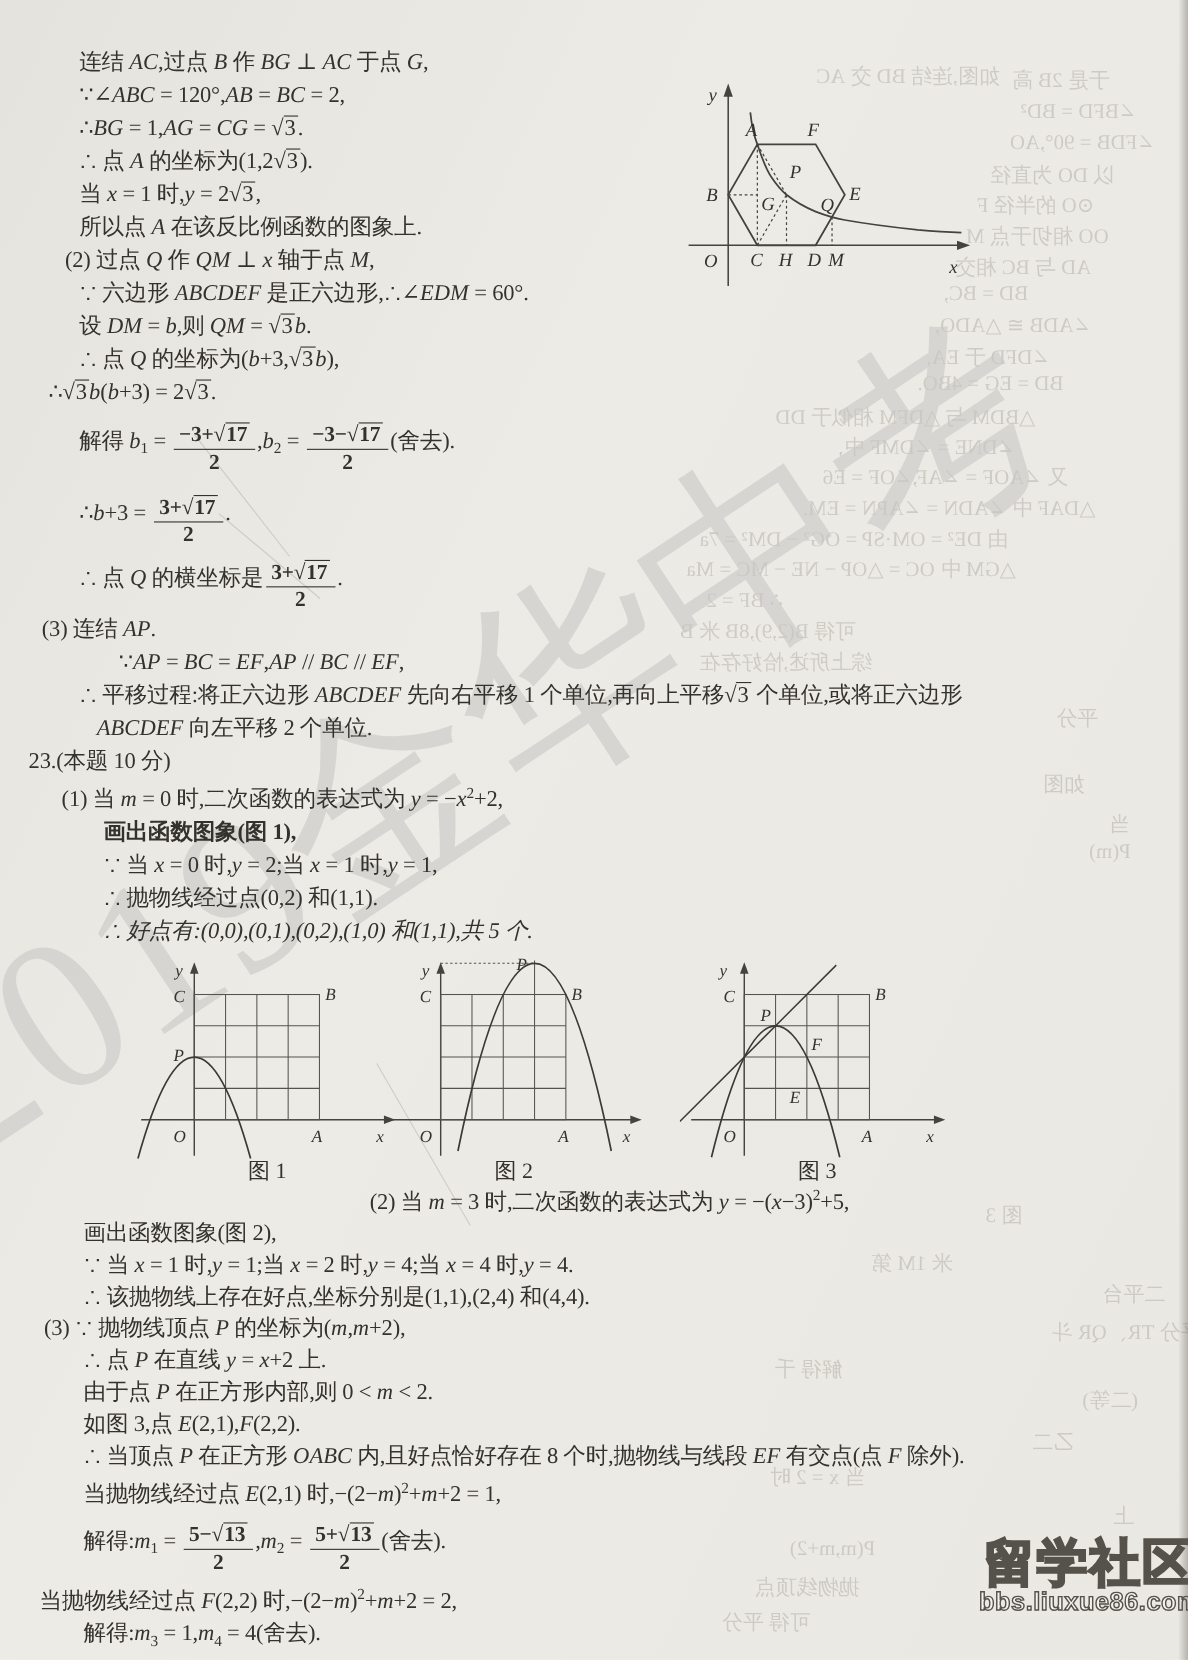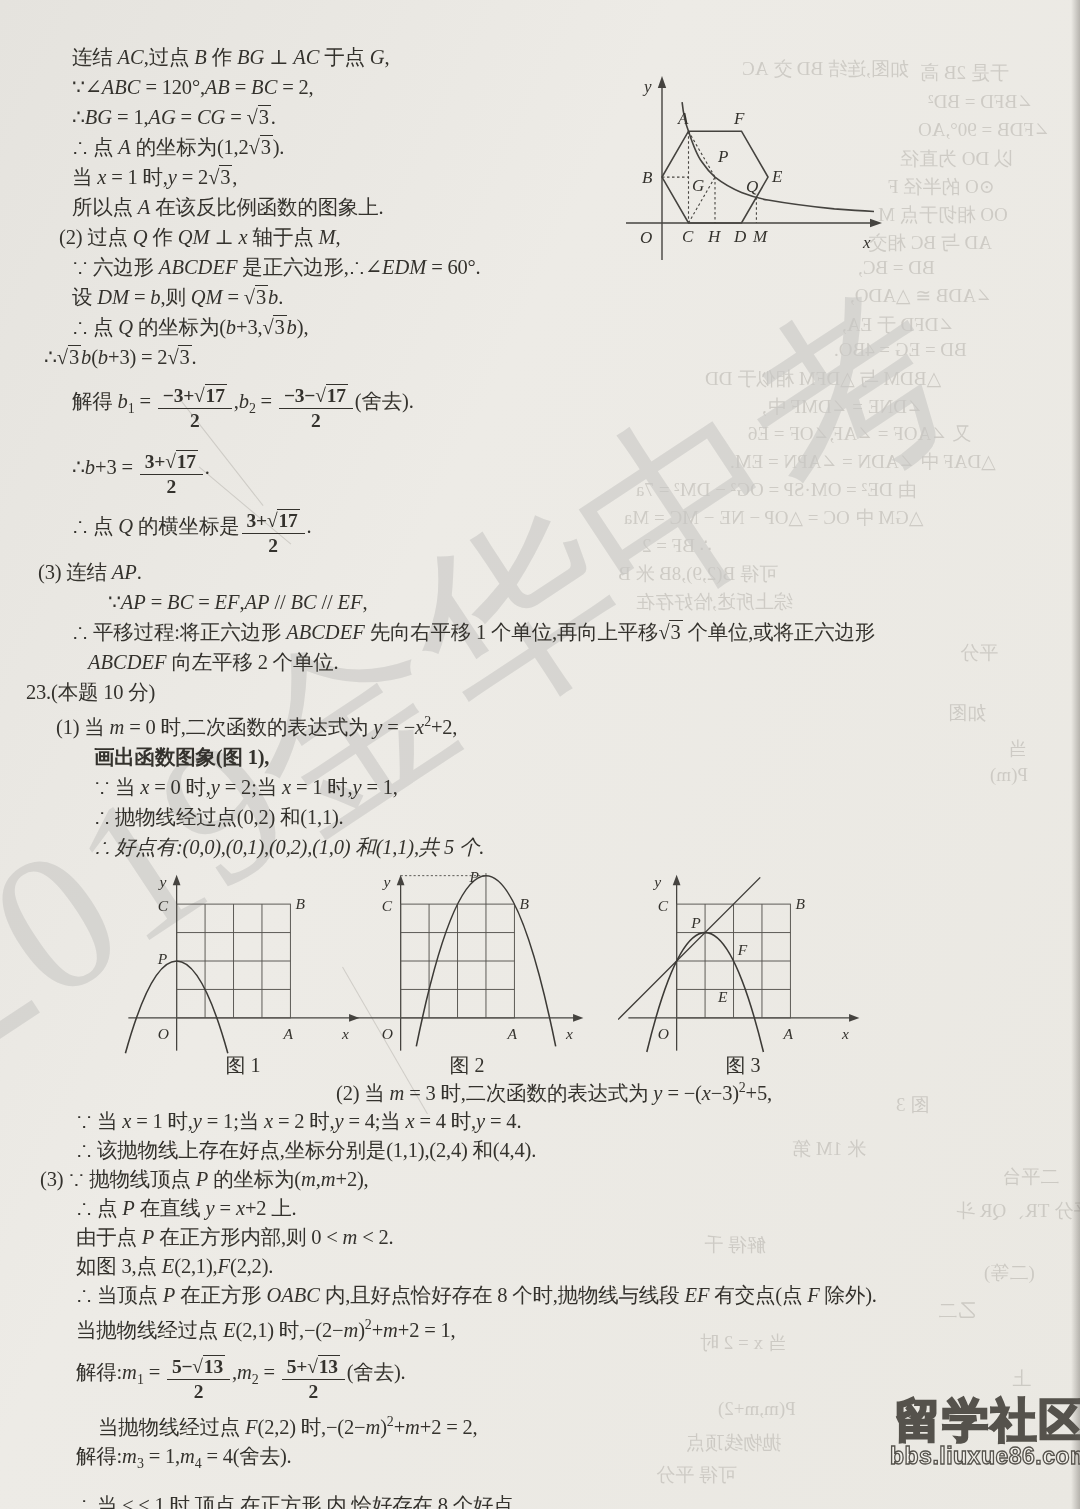--- a/index.html
+++ b/index.html
@@ -252,30 +252,31 @@
           <text x="139" y="103">F</text>
           <text x="116" y="158">E</text>
         </g>
       </svg>
       <div class="cap">图 3</div>
     </div>
   </div>
 
   <div id="sec23">
       <div class="line" style="padding-left: 28px; text-align: center;">(2) 当 <i>m</i> = 3 时,二次函数的表达式为 <i>y</i> = −(<i>x</i>−3)<sup>2</sup>+5,</div>
+      <div class="line" style="padding-left: 76px;">画出函数图象(图 2),</div>
       <div class="line" style="padding-left: 76px;">∵ 当 <i>x</i> = 1 时,<i>y</i> = 1;当 <i>x</i> = 2 时,<i>y</i> = 4;当 <i>x</i> = 4 时,<i>y</i> = 4.</div>
       <div class="line" style="padding-left: 76px;">∴ 该抛物线上存在好点,坐标分别是(1,1),(2,4) 和(4,4).</div>
       <div class="line" style="padding-left: 40px;">(3) ∵ 抛物线顶点 <i>P</i> 的坐标为(<i>m</i>,<i>m</i>+2),</div>
       <div class="line" style="padding-left: 76px;">∴ 点 <i>P</i> 在直线 <i>y</i> = <i>x</i>+2 上.</div>
       <div class="line" style="padding-left: 76px;">由于点 <i>P</i> 在正方形内部,则 0 &lt; <i>m</i> &lt; 2.</div>
       <div class="line" style="padding-left: 76px;">如图 3,点 <i>E</i>(2,1),<i>F</i>(2,2).</div>
       <div class="line" style="padding-left: 76px;">∴ 当顶点 <i>P</i> 在正方形 <i>OABC</i> 内,且好点恰好存在 8 个时,抛物线与线段 <i>EF</i> 有交点(点 <i>F</i> 除外).</div>
       <div class="line" style="padding-left: 76px;">当抛物线经过点 <i>E</i>(2,1) 时,−(2−<i>m</i>)<sup>2</sup>+<i>m</i>+2 = 1,</div>
       <div class="line tall" style="padding-left: 76px;">解得:<i>m</i><sub>1</sub> = <span class="frac"><span class="num">5−<span class="sq">√<span class="vin">13</span></span></span><span class="den">2</span></span>,<i>m</i><sub>2</sub> = <span class="frac"><span class="num">5+<span class="sq">√<span class="vin">13</span></span></span><span class="den">2</span></span>(舍去).</div>
-      <div class="line" style="padding-left: 76px; margin-left: 22px;">当抛物线经过点 <i>F</i>(2,2) 时,−(2−<i>m</i>)<sup>2</sup>+<i>m</i>+2 = 2,</div>
+      <div class="line" style="padding-left: 36px;">当抛物线经过点 <i>F</i>(2,2) 时,−(2−<i>m</i>)<sup>2</sup>+<i>m</i>+2 = 2,</div>
       <div class="line" style="padding-left: 76px;">解得:<i>m</i><sub>3</sub> = 1,<i>m</i><sub>4</sub> = 4(舍去).</div>
       <div class="line tall" style="padding-left: 76px;">∴ 当 ≤  &lt; 1 时,顶点  在正方形  内,恰好存在 8 个好点.</div>
     </div>
 </div>
 
 <div id="logo">
   <div class="t">留学社区</div>
   <div class="s">bbs.liuxue86.com</div>
 </div>
 

